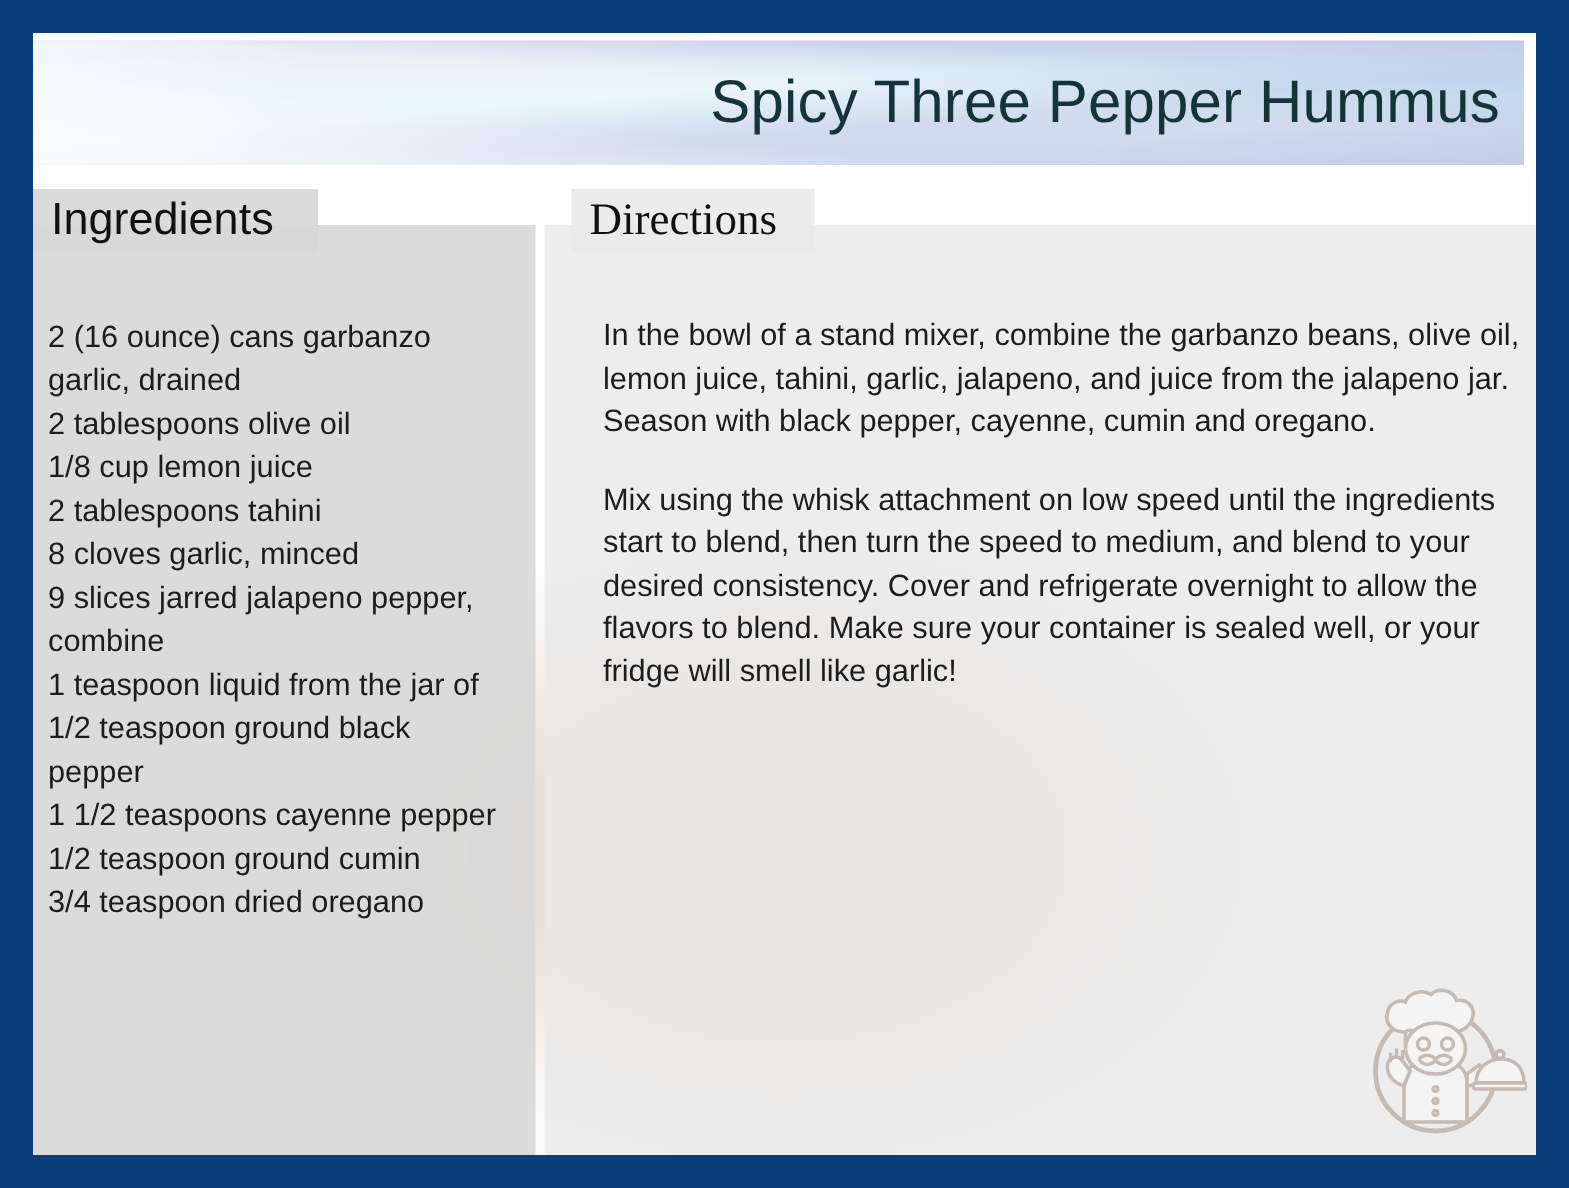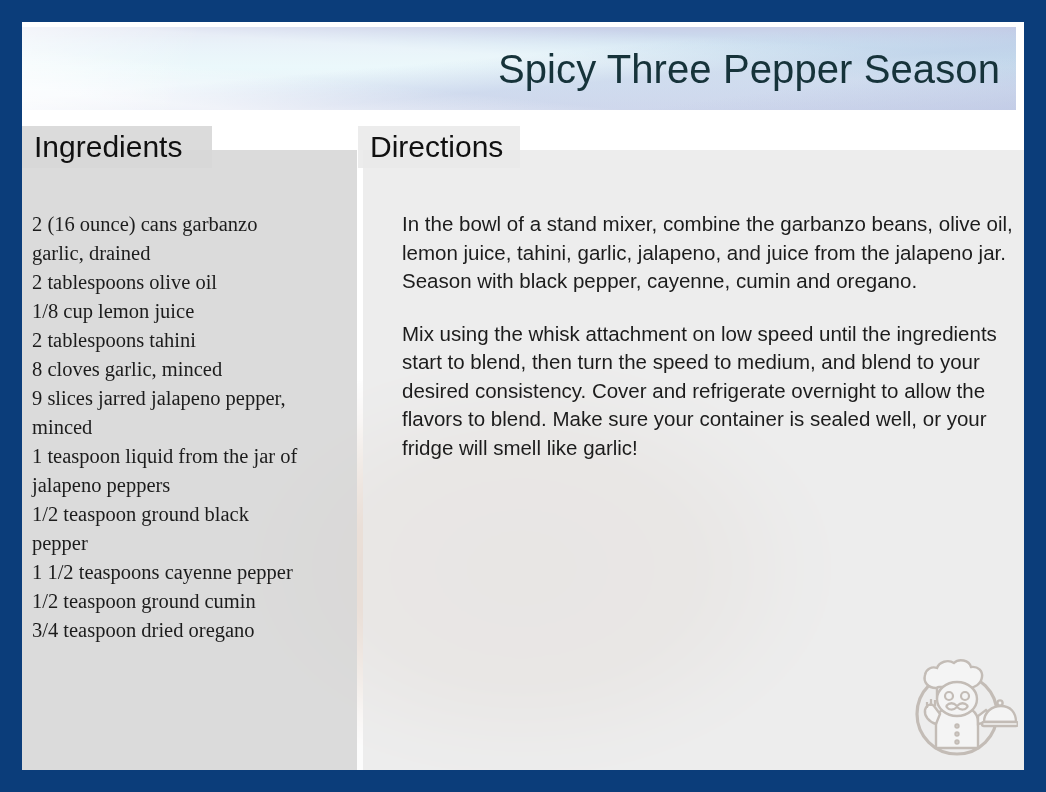--- a/index.html
+++ b/index.html
@@ -159,44 +159,44 @@
     box-sizing: border-box;
     display: flex;
     align-items: center;
   }
   #ingredients-tab {
     left: 0px;
     width: 190px;
     background: rgba(216,216,216,0.92);
   }
   #directions-tab {
-    left: 336px;
+    left: 359px;
     width: 162px;
     background: rgba(233,233,233,0.85);
+    font-family: Liberation Serif, serif;
   }
   .tab-label {
     font-size: 30px;
     color: #111111;
     white-space: nowrap;
     padding-left: 12px;
   }
 
   
   #ingredients-list {
     position: absolute;
     left: 10px;
     top: 188px;
     width: 330px;
     font-size: 20.5px;
     line-height: 29px;
     color: #1c1c1c;
   }
   #ingredients-list .ing {
     margin: 0;
-    font-family: Liberation Serif, serif;
   }
 
   #directions-body {
     position: absolute;
     left: 352px;
     top: 188px;
     width: 640px;
     font-size: 20.5px;
     line-height: 28.5px;
     color: #1c1c1c;
@@ -224,44 +224,43 @@
 
 <div id="card">
   <div id="stage">
 
     <div id="photo">
       <div class="bowl"></div>
       <div class="beans"></div>
     </div>
 
     <div id="banner">
-      <div id="banner-title">Spicy Three Pepper Season</div>
+      <div id="banner-title">Spicy Three Pepper Hummus</div>
     </div>
 
     <div id="ingredients-panel" class="panel"></div>
     <div id="directions-panel" class="panel"></div>
 
     <div id="ingredients-tab" class="tab">
       <span class="tab-label">Ingredients</span>
     </div>
     <div id="directions-tab" class="tab">
       <span class="tab-label">Directions</span>
     </div>
 
     <div id="ingredients-list">
         <div class="ing">2 (16 ounce) cans garbanzo</div>
         <div class="ing">garlic, drained</div>
         <div class="ing">2 tablespoons olive oil</div>
         <div class="ing">1/8 cup lemon juice</div>
         <div class="ing">2 tablespoons tahini</div>
         <div class="ing">8 cloves garlic, minced</div>
         <div class="ing">9 slices jarred jalapeno pepper,</div>
-        <div class="ing">minced</div>
+        <div class="ing">combine</div>
         <div class="ing">1 teaspoon liquid from the jar of</div>
-        <div class="ing">jalapeno peppers</div>
         <div class="ing">1/2 teaspoon ground black</div>
         <div class="ing">pepper</div>
         <div class="ing">1 1/2 teaspoons cayenne pepper</div>
         <div class="ing">1/2 teaspoon ground cumin</div>
         <div class="ing">3/4 teaspoon dried oregano</div>
       </div>
 
     <div id="directions-body">
         <p>In the bowl of a stand mixer, combine the garbanzo beans, olive oil, lemon juice, tahini, garlic, jalapeno, and juice from the jalapeno jar. Season with black pepper, cayenne, cumin and oregano.</p>
         <p>Mix using the whisk attachment on low speed until the ingredients start to blend, then turn the speed to medium, and blend to your desired consistency. Cover and refrigerate overnight to allow the flavors to blend. Make sure your container is sealed well, or your fridge will smell like garlic!</p>

